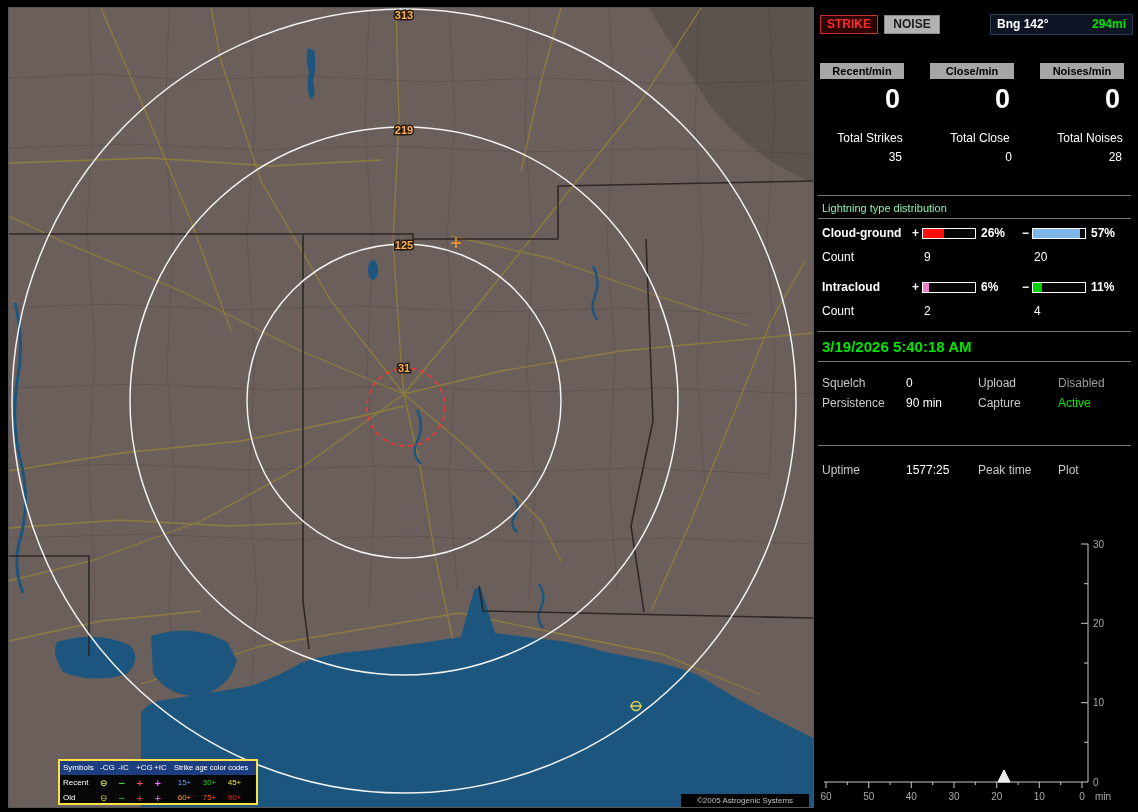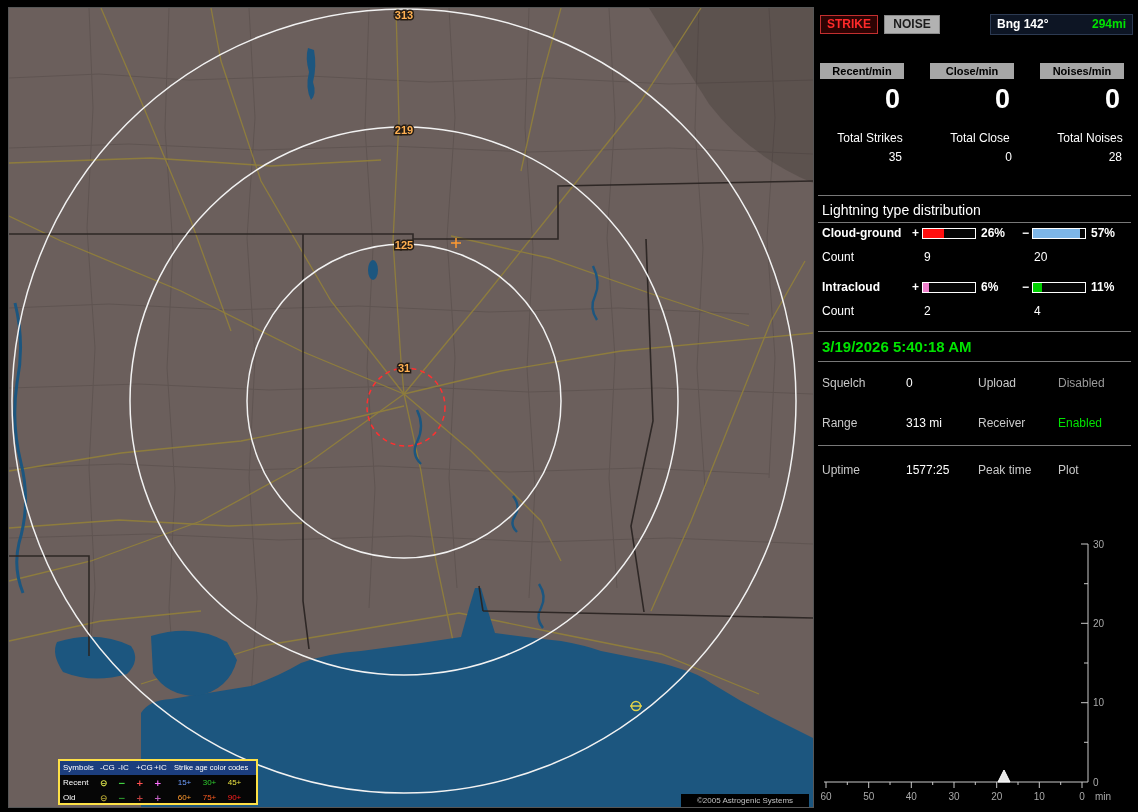--- a/index.html
+++ b/index.html
@@ -41,21 +41,21 @@
            padding:0 6px;display:flex;justify-content:space-between}
   .bng-dist{color:#00e400}
 
   .chip{position:absolute;top:63px;width:84px;height:16px;background:#a6a6a6;color:#000;
         font-size:11px;font-weight:bold;text-align:center;line-height:16px}
   .bigzero{position:absolute;top:84px;width:104px;text-align:right;padding-right:22px;
            font-size:27px;font-weight:bold;color:#fff}
   .tlabel{position:absolute;top:131px;width:104px;text-align:center;font-size:12px}
   .tvalue{position:absolute;top:150px;width:104px;text-align:right;padding-right:20px;font-size:12px}
 
-  #dist-heading{position:absolute;left:0;top:202px;width:313px;color:#ffffff;font-size:14px;
+  #dist-heading{position:absolute;left:0;top:202px;width:313px;color:#86efac;font-size:11px;
                 padding:0 0 4px 4px;border-bottom:1px solid #787878}
   .dist-row{position:absolute;left:0;width:313px;height:14px;font-size:12px}
   .dist-row span{position:absolute;top:0}
   .d-label{left:4px;font-weight:bold}
   .d-sign{font-weight:bold}
   .d-bar{width:54px;height:11px;border:1px solid #fff;background:#050505;top:2px !important}
   .d-fill{display:block;height:100%;position:static !important}
   .d-pct{font-weight:bold}
   .count-row{position:absolute;left:0;width:313px;height:14px;font-size:12px}
   .count-row span{position:absolute;top:0}
@@ -269,25 +269,25 @@
   <div class="hr" style="top:331px"></div>
   <div id="datetime">3/19/2026 5:40:18 AM</div>
   <div class="hr" style="top:361px"></div>
 
   <div class="srow" style="top:376px">
     <span class="c1 lab">Squelch</span>
     <span class="c2 val">0</span>
     <span class="c3 lab">Upload</span>
     <span class="c4" style="color: rgb(154, 154, 154);">Disabled</span>
   </div>
-  <div class="srow" style="top:416px">
-    <span class="c1 lab">Range</span>
-    <span class="c2 val">313 mi</span>
-    <span class="c3 lab">Receiver</span>
-    <span class="c4" style="color: rgb(0, 228, 0);">Enabled</span>
+  <div class="srow" style="top:396px">
+    <span class="c1 lab">Persistence</span>
+    <span class="c2 val">90 min</span>
+    <span class="c3 lab">Capture</span>
+    <span class="c4" style="color: rgb(0, 228, 0);">Active</span>
   </div>
 
   <div class="hr" style="top:445px"></div>
 
   <div class="srow" style="top:463px">
     <span class="c1 lab">Uptime</span>
     <span class="c2 val">1577:25</span>
     <span class="c3 lab">Peak time</span>
     <span class="c4 lab">Plot</span>
   </div>

